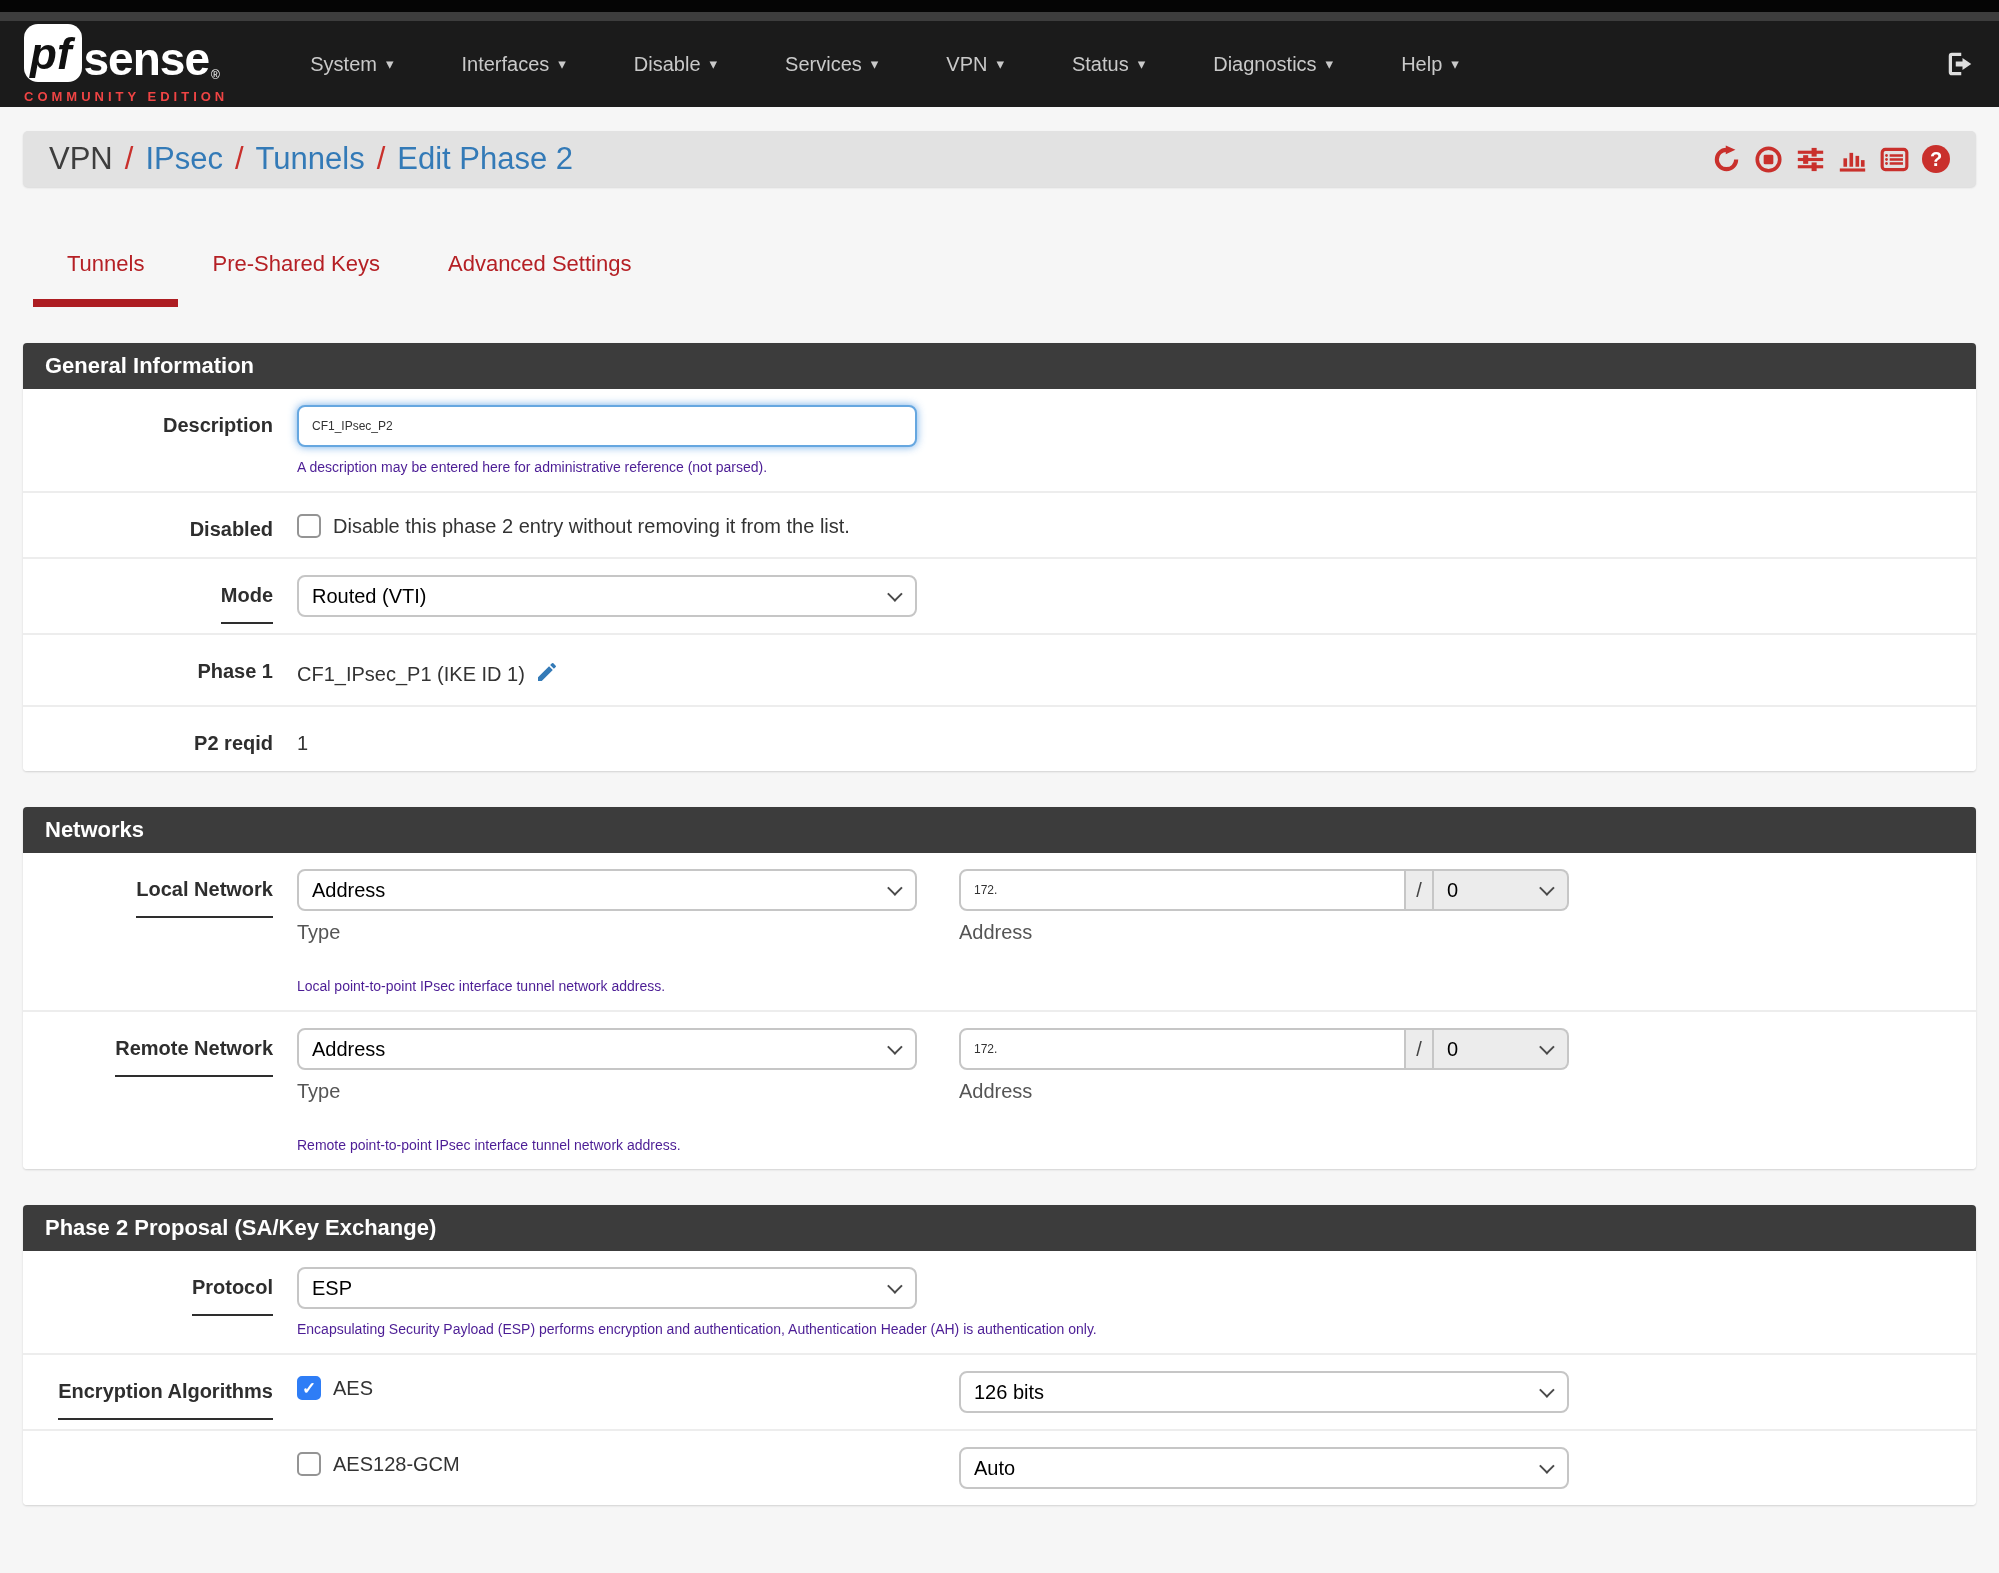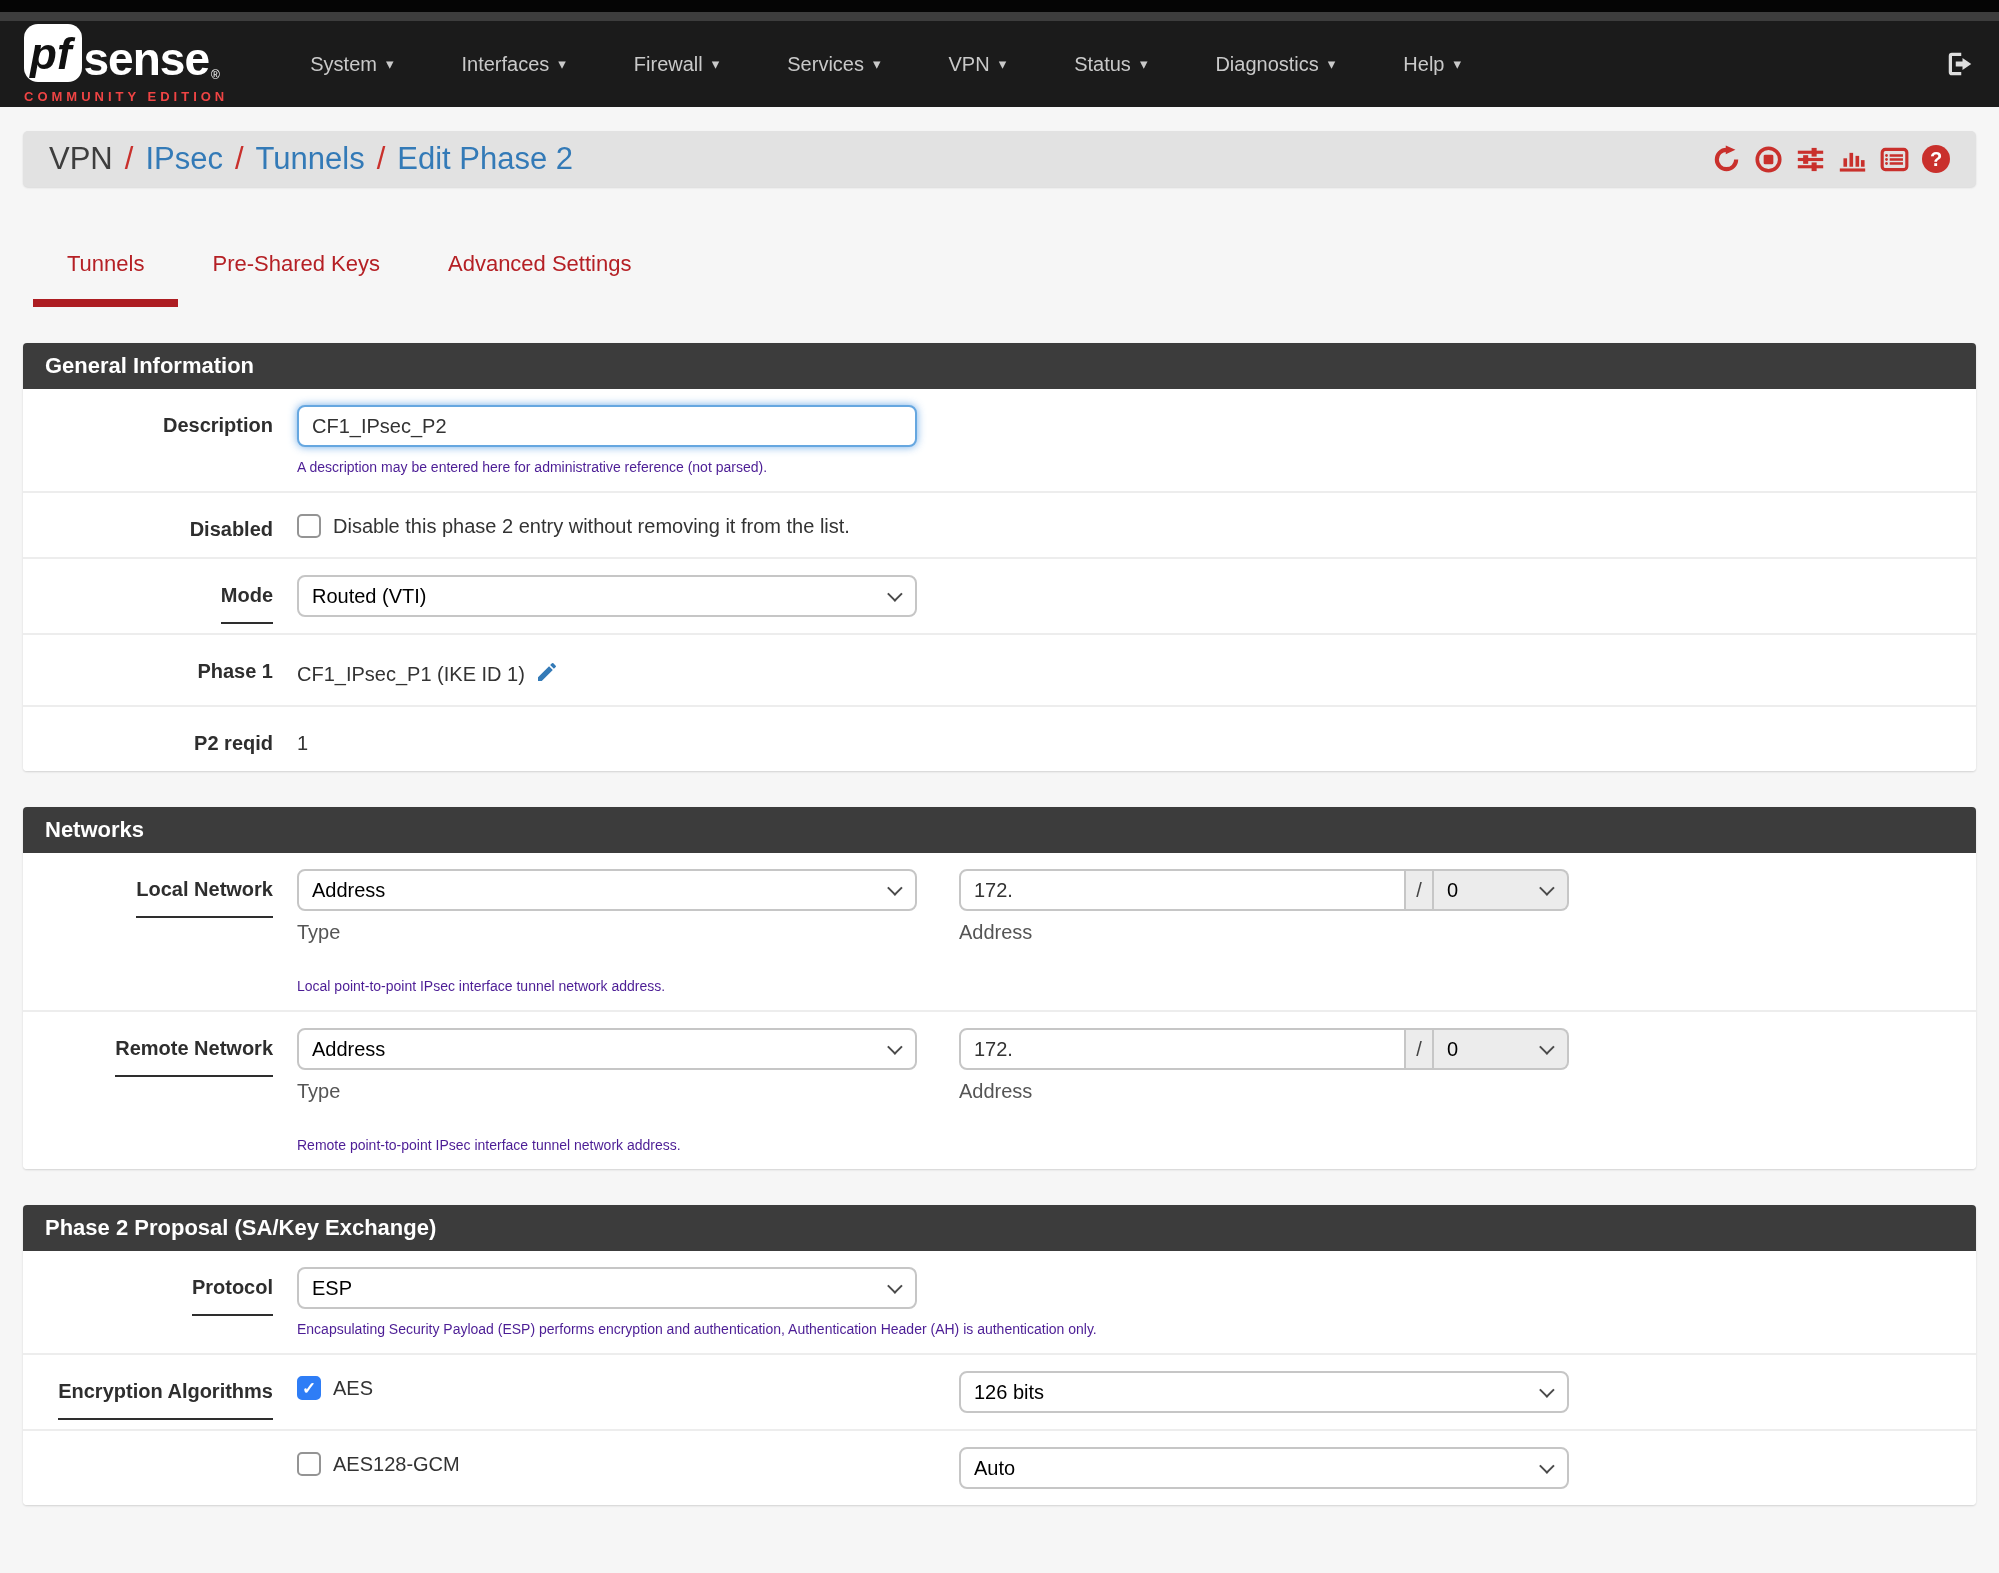--- a/index.html
+++ b/index.html
@@ -72,21 +72,21 @@
     font-weight:bold; font-size:20px; padding-top:9px; color:#2e2e2e;
   }
   .u { border-bottom:2px solid #2e2e2e; padding-bottom:16px; }
   .fcontrols { width:620px; min-width:620px; }
   .fright { margin-left:42px; width:610px; min-width:610px; }
   .help { color:#4c1d95; font-size:14px; margin-top:12px; }
   .caption { color:#555; font-size:20px; margin-top:10px; }
   .static-val { font-size:20px; padding-top:9px; display:flex; align-items:center; gap:10px; }
   
   .tinput {
-    width:100%; height:42px; font-size:20px; color:#333;
+    width:100%; height:42px; font-size:12px; color:#333;
     font-family:"Liberation Sans", sans-serif;
     border:2px solid #c6c6c6; border-radius:8px; padding:4px 13px; outline:none; background:#fff;
   }
   .tinput.focus-ring { border-color:#66a7e0; box-shadow:0 0 9px rgba(88,158,227,.85); }
   .sel {
     position:relative; height:42px; background:#fff;
     border:2px solid #c6c6c6; border-radius:8px;
     display:flex; align-items:center; padding:0 40px 0 13px;
     font-size:20px; color:#000000; cursor:pointer; width:100%;
   }
@@ -130,21 +130,21 @@
   <div class="nav-items">
     <div class="nav-item">
         <span>System</span>
         <span class="nav-caret">▾</span>
       </div>
     <div class="nav-item">
         <span>Interfaces</span>
         <span class="nav-caret">▾</span>
       </div>
     <div class="nav-item">
-        <span>Firewall</span>
+        <span>Disable</span>
         <span class="nav-caret">▾</span>
       </div>
     <div class="nav-item">
         <span>Services</span>
         <span class="nav-caret">▾</span>
       </div>
     <div class="nav-item">
         <span>VPN</span>
         <span class="nav-caret">▾</span>
       </div>

